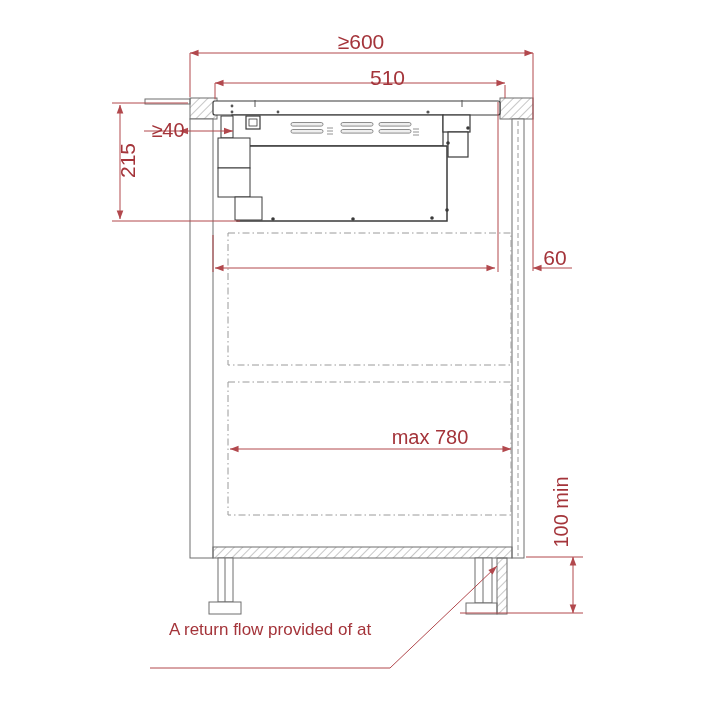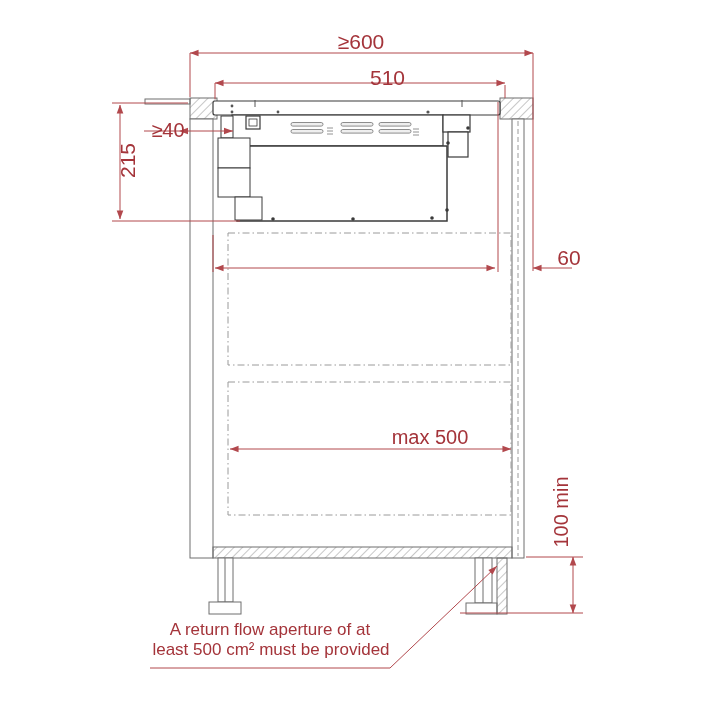--- a/index.html
+++ b/index.html
@@ -167,22 +167,21 @@
 
   <div class="dimlabel" style="left:320px;top:31px;width:82px;">≥600</div>
 
   <div class="dimlabel" style="left:323px;top:67px;width:82px;text-align:right;">510</div>
 
   <div class="dimlabel small" style="left:148px;top:120px;width:40px;">≥40</div>
 
   <div class="dimlabel rot" style="left:97px;top:150px;width:60px;">215</div>
 
 
-  <div class="dimlabel" style="left:549px;top:247px;width:40px;">60</div>
+  <div class="dimlabel" style="left:535px;top:247px;width:40px;">60</div>
 
-  <div class="dimlabel small" style="left:370px;top:427px;width:120px;">max 500</div>
+  <div class="dimlabel small" style="left:370px;top:427px;width:120px;">max 780</div>
 
   <div class="dimlabel small rot" style="left:521px;top:502px;width:80px;">100 min</div>
 
-  <div class="note" style="left:119px;top:620px;width:302px;">A return flow aperture of at</div>
-  <div class="note" style="left:120px;top:640px;width:302px;">least 500 cm² must be provided</div>
+  <div class="note" style="left:119px;top:620px;width:302px;">A return flow provided of at</div>
 
 </div>
 
 </body></html>

